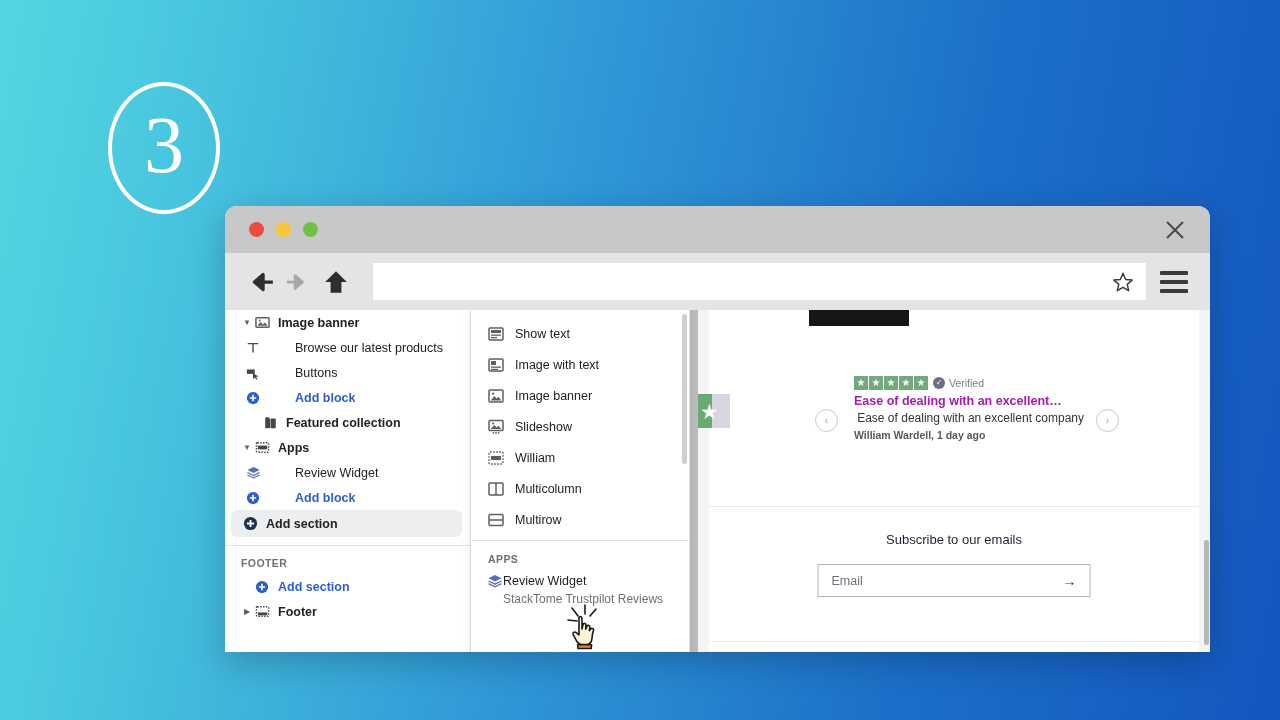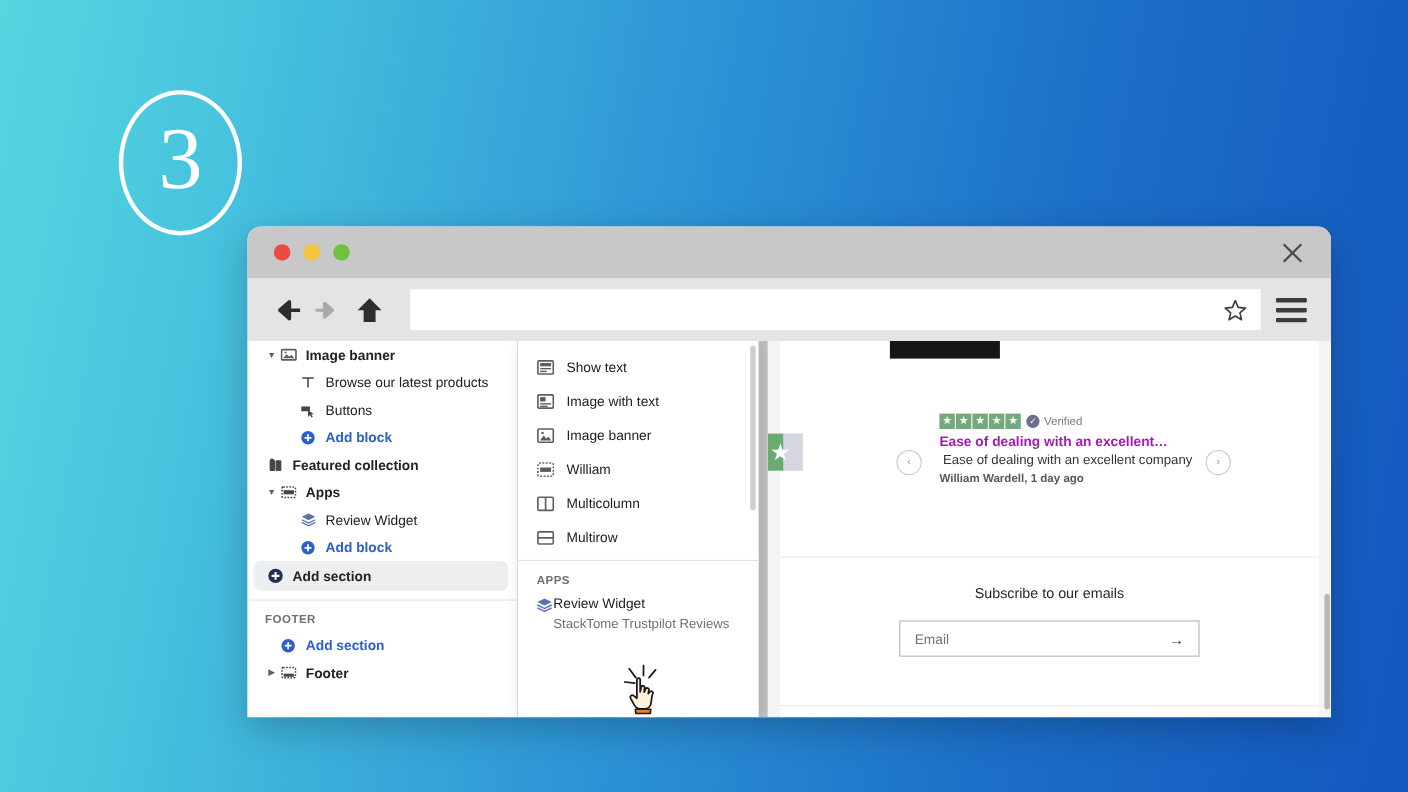--- a/index.html
+++ b/index.html
@@ -133,21 +133,21 @@
     width: 12px; flex: none;
     color: #5c5f62; font-size: 8px;
     display: flex; align-items: center; justify-content: center;
   }
   .srow .sico {
     width: 18px; flex: none;
     display: flex; align-items: center; justify-content: center;
     margin-right: 7px;
   }
   .srow .slabel { color: #202223; font-weight: bold; }
-  .srow.child { padding-left: 46px; }
+  .srow.child { padding-left: 19px; gap: 26px; }
   .srow.child .slabel { font-weight: normal; color: #202223; }
   .srow.link .slabel { color: #2c5ecf; font-weight: bold; }
   .srow.active {
     background: #edeeef;
     border-radius: 6px;
     margin: 0 8px 0 6px;
     padding-left: 10px;
     height: 27px;
   }
   .srow.active .slabel { color: #202223; }
@@ -403,21 +403,21 @@
         <div class="srow child link">
           <span class="sico">
             <svg viewBox="0 0 16 16" width="14" height="14">
                 <circle cx="8" cy="8" r="7" fill="#2c5ecf"></circle>
                 <path d="M8 4.4 V11.6 M4.4 8 H11.6" stroke="#fff" stroke-width="1.9"></path>
               </svg>
           </span>
           <span class="slabel">Add block</span>
         </div>
 
-        <div class="srow" style="padding-left:16px;">
+        <div class="srow" style="padding-left:36px;">
           <span class="sico">
             <svg viewBox="0 0 16 16" width="15" height="15">
                 <path d="M4 2 C6 2 7.5 3.3 7.5 5.2 V13 C7.5 13.6 7 14 6.4 14 H3.4 C2.8 14 2.3 13.6 2.3 13 V5.2 C2.3 3.3 3 2 4 2 Z" fill="#44474a"></path>
                 <rect x="8" y="3.6" width="5.6" height="10.4" rx="1" fill="#44474a"></rect>
               </svg>
           </span>
           <span class="slabel">Featured collection</span>
         </div>
 
         <div class="srow">
@@ -530,20 +530,33 @@
             <span class="dico">
               <svg viewBox="0 0 16 16" width="16" height="16">
                   <rect x="1" y="2" width="14" height="12" rx="1" fill="none" stroke="#5c5f62" stroke-width="1.5"></rect>
                   <path d="M2.8 12.4 L6.3 8 L8.6 10.6 L10.4 8.8 L13.3 12.4 Z" fill="#5c5f62"></path>
                   <circle cx="5.2" cy="5.6" r="1.2" fill="#5c5f62"></circle>
                 </svg>
             </span>
             <span>Image banner</span>
           </div>
 
+          <div class="ddrow">
+            <span class="dico">
+              <svg viewBox="0 0 16 16" width="16" height="16">
+                  <rect x="1" y="1.5" width="14" height="10" rx="1" fill="none" stroke="#5c5f62" stroke-width="1.5"></rect>
+                  <path d="M2.8 10 L6.3 6 L8.6 8.4 L10.4 6.7 L13.3 10 Z" fill="#5c5f62"></path>
+                  <circle cx="5.2" cy="4.6" r="1.1" fill="#5c5f62"></circle>
+                  <circle cx="5.5" cy="13.8" r="0.9" fill="#5c5f62"></circle>
+                  <circle cx="8" cy="13.8" r="0.9" fill="#5c5f62"></circle>
+                  <circle cx="10.5" cy="13.8" r="0.9" fill="#5c5f62"></circle>
+                </svg>
+            </span>
+            <span>Slideshow</span>
+          </div>
 
           <div class="ddrow">
             <span class="dico">
               <svg viewBox="0 0 16 16" width="16" height="16">
                   <rect x="1" y="2" width="14" height="12" rx="1" fill="none" stroke="#5c5f62" stroke-width="1.4" stroke-dasharray="1.7 1.4"></rect>
                   <rect x="3" y="6" width="10" height="4" fill="#5c5f62"></rect>
                 </svg>
             </span>
             <span>William</span>
           </div>

